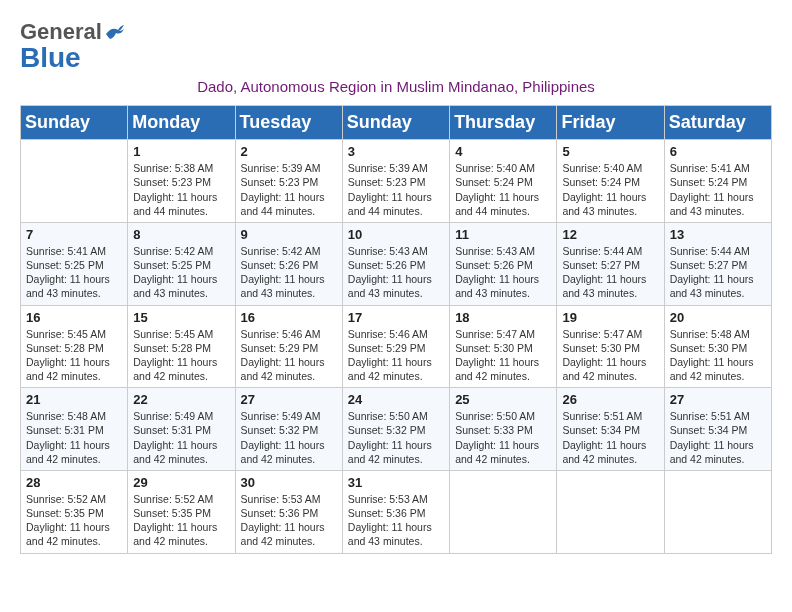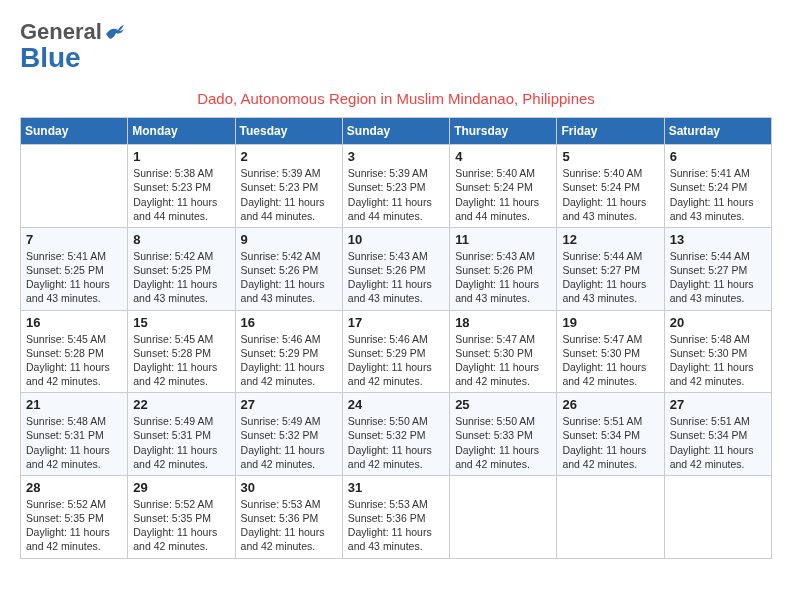--- a/index.html
+++ b/index.html
@@ -7,51 +7,51 @@
       font-family: Arial, sans-serif;
       background: #fff;
       width: 792px;
       min-height: 612px;
       padding: 20px;
     }
     .header-logo {
       display: flex;
       align-items: flex-start;
       justify-content: space-between;
-      margin-bottom: 16px;
+      margin-bottom: 4px;
     }
     .logo-area {
       display: flex;
       flex-direction: column;
       align-items: flex-start;
     }
     .month-title {
       font-size: 38px;
       font-weight: bold;
       color: #333;
       text-align: right;
     }
     .subtitle {
       text-align: center;
       font-size: 15px;
-      color: #ef4444;
+      color: #701a75;
       margin-bottom: 10px;
       font-weight: normal;
     }
     .calendar-table {
       width: 100%;
       border-collapse: collapse;
       font-size: 11px;
     }
     .calendar-table th {
       background-color: #2a6db5;
       color: #fff;
       padding: 6px 4px;
       text-align: left;
-      font-size: 12px;
+      font-size: 18px;
       font-weight: bold;
       border: 1px solid #ccc;
     }
     .calendar-table td {
       border: 1px solid #ccc;
       vertical-align: top;
       padding: 4px 5px;
       width: 107px;
       min-height: 70px;
       background: #fff;

